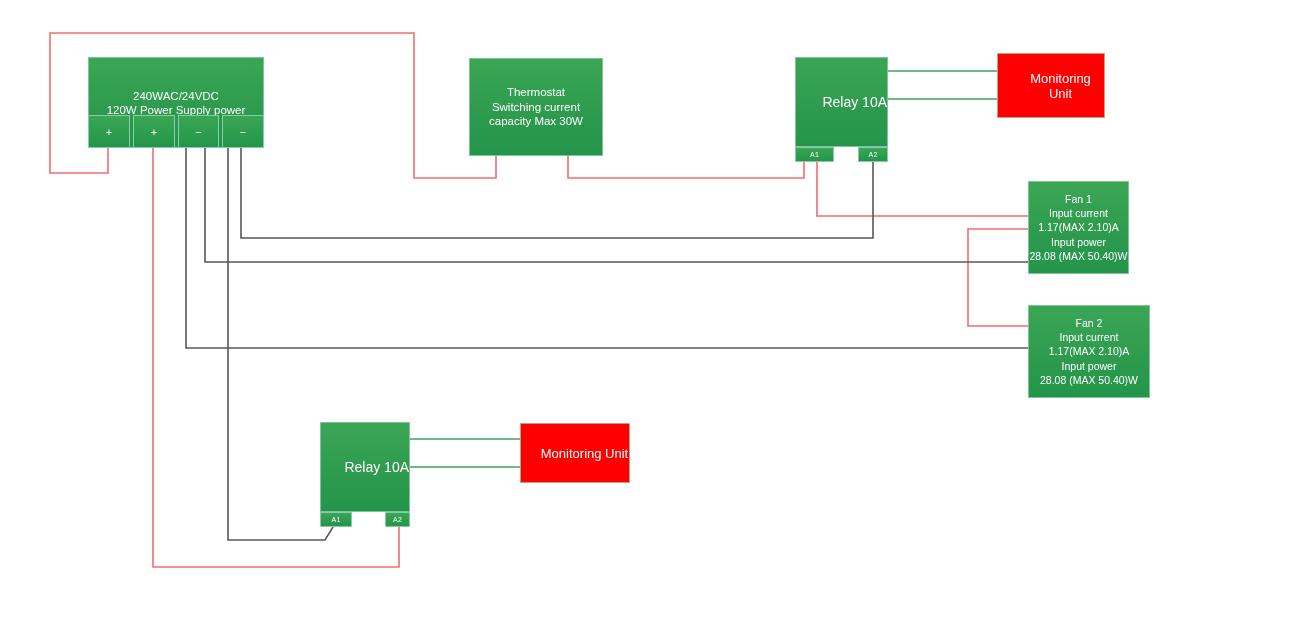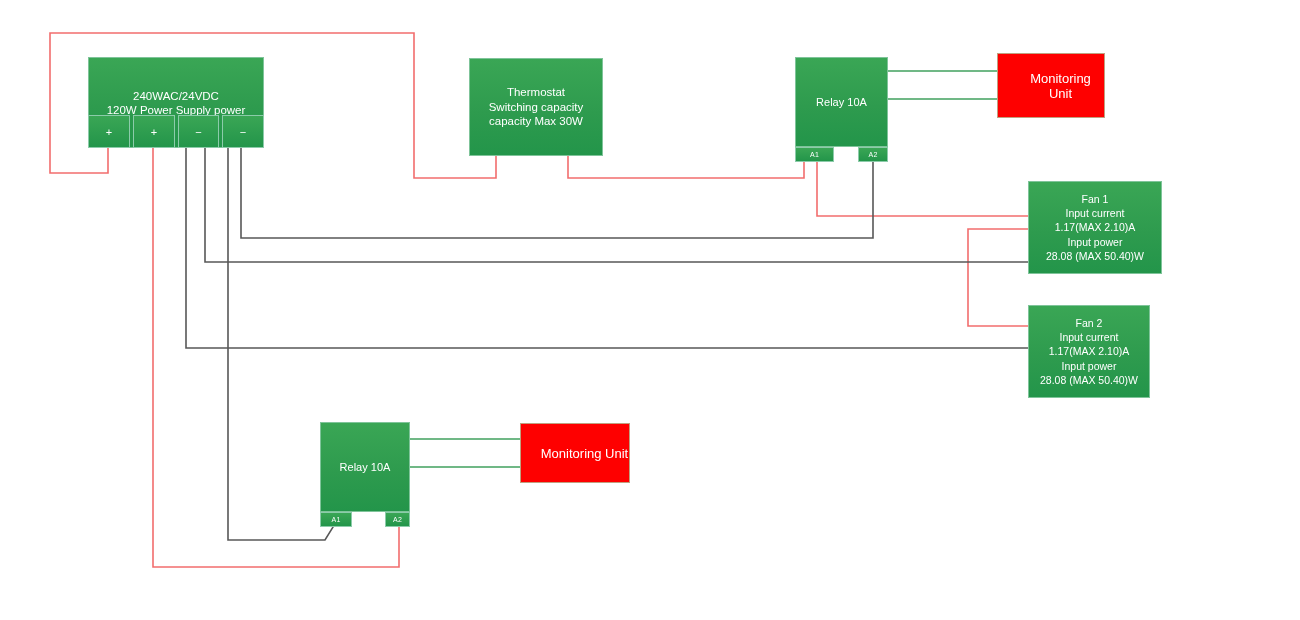--- a/index.html
+++ b/index.html
@@ -11,21 +11,21 @@
   .node{position:absolute;box-sizing:border-box;display:flex;align-items:center;justify-content:center;text-align:center;color:#ffffff;}
   .green{background:linear-gradient(180deg,#3aa655 0%,#2e9b4e 55%,#23954a 100%);border:1px solid #7fc49a;}
   .red-node{background:#fe0000;border:1px solid #c0a080;color:#ffffff;}
 
   .psu-body{font-size:11.5px;line-height:14px;}
   .psu-terms{position:absolute;display:flex;gap:3px;}
   .term{box-sizing:border-box;display:flex;align-items:center;justify-content:center;
         color:#ffffff;font-size:11px;background:linear-gradient(180deg,#3aa655 0%,#23954a 100%);
         border:1px solid #8ccbaa;}
   .thermo{font-size:11.5px;line-height:14.5px;justify-content:center;}
-  .relay-label{font-size:11px;}
+  .relay-label{font-size:14px;justify-content:flex-end;}
   .fan-box{font-size:10.5px;line-height:14.2px;}
   .mon-label{font-size:13px;padding-left:19px;}
 
   .ab-tab{position:absolute;box-sizing:border-box;display:flex;align-items:center;justify-content:center;
           font-size:7px;color:#ffffff;background:linear-gradient(180deg,#3aa655 0%,#23954a 100%);
           border:1px solid #8ccbaa;letter-spacing:.3px;}
 </style>
 </head>
 <body>
 
@@ -58,36 +58,36 @@
   <div class="psu-terms" style="left:88px;top:115px;">
     <div class="term" style="width:42px;height:33px;">+</div>
     <div class="term" style="width:42px;height:33px;">+</div>
     <div class="term" style="width:41px;height:33px;">−</div>
     <div class="term" style="width:42px;height:33px;">−</div>
   </div>
 
   <div class="node green thermo" style="left:469px;top:58px;width:134px;height:98px;">
     <div>
       <div>Thermostat</div>
-      <div>Switching capacity</div>
+      <div>Switching current</div>
       <div>capacity Max 30W</div>
     </div>
   </div>
 
   <div class="node green relay-label" style="left:795px;top:57px;width:93px;height:90px;">
     <span>Relay 10A</span>
   </div>
   <div class="ab-tab" style="left:795px;top:147px;width:39px;height:15px;">A1</div>
   <div class="ab-tab" style="left:858px;top:147px;width:30px;height:15px;">A2</div>
 
   <div class="node red-node mon-label" style="left:997px;top:53px;width:108px;height:65px;">
     <span>Monitoring Unit</span>
   </div>
 
-  <div class="node green fan-box" style="left:1028px;top:181px;width:134px;height:93px;">
+  <div class="node green fan-box" style="left:1028px;top:181px;width:101px;height:93px;">
     <div>
       <div>Fan 1</div>
       <div>Input current</div>
       <div>1.17(MAX 2.10)A</div>
       <div>Input power</div>
       <div>28.08 (MAX 50.40)W</div>
     </div>
   </div>
 
   <div class="node green fan-box" style="left:1028px;top:305px;width:122px;height:93px;">

